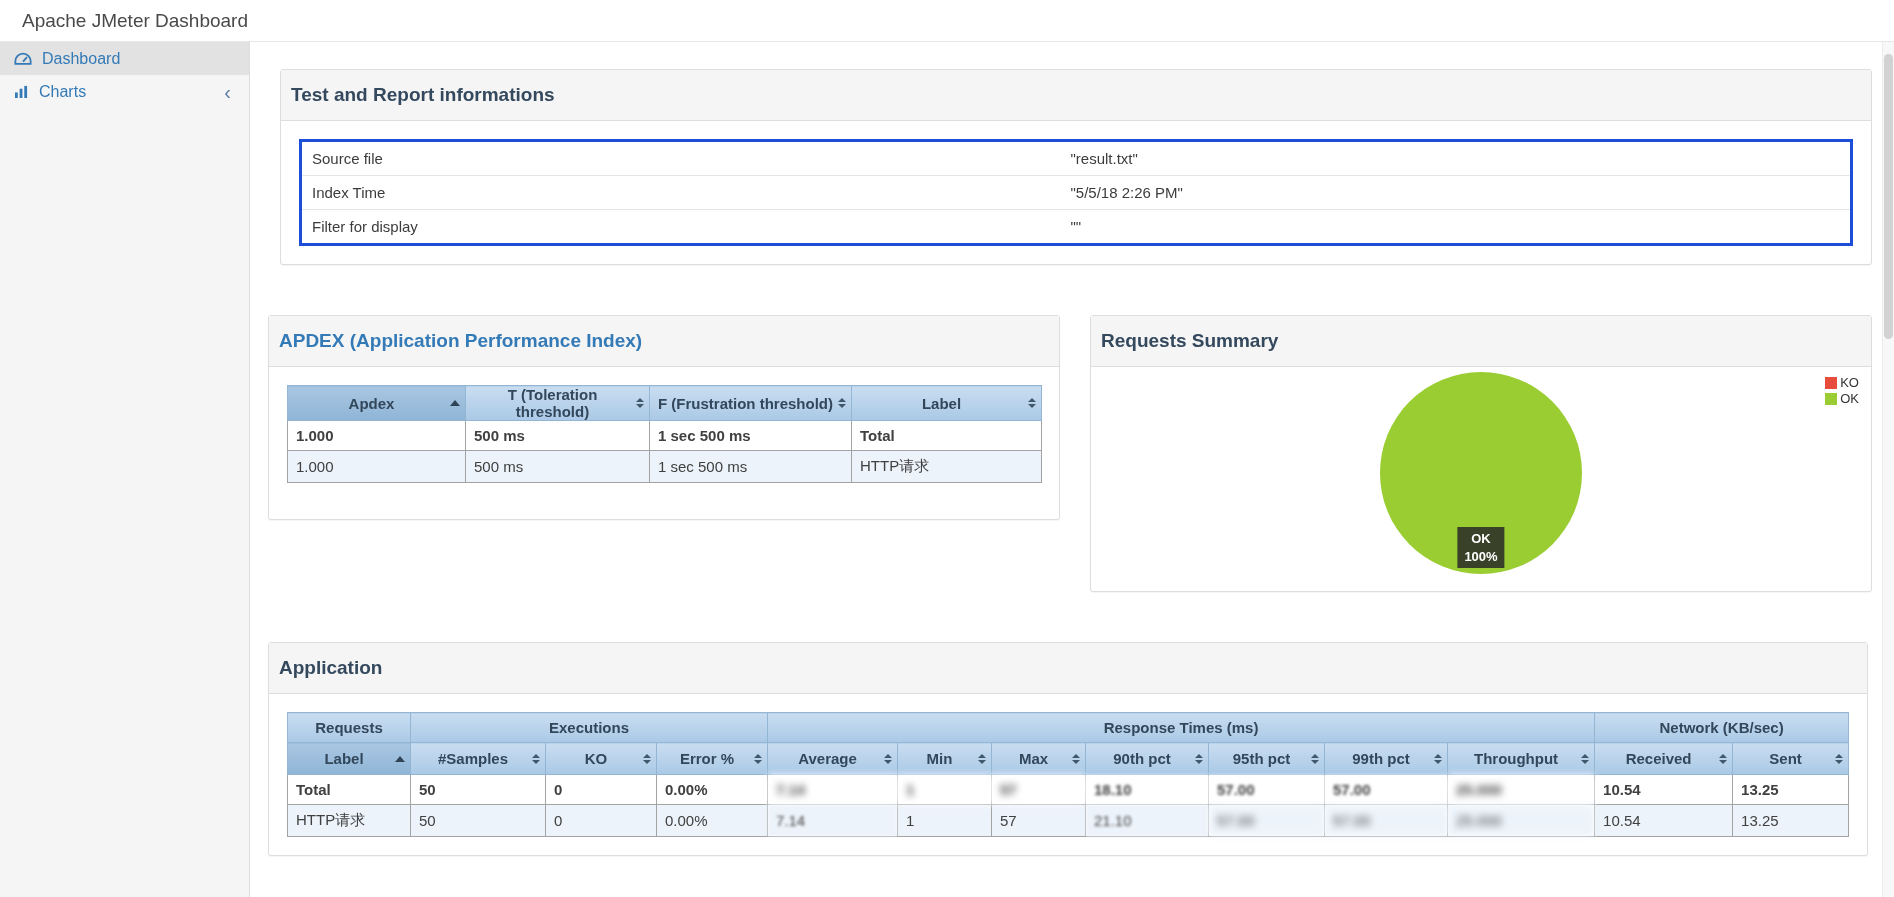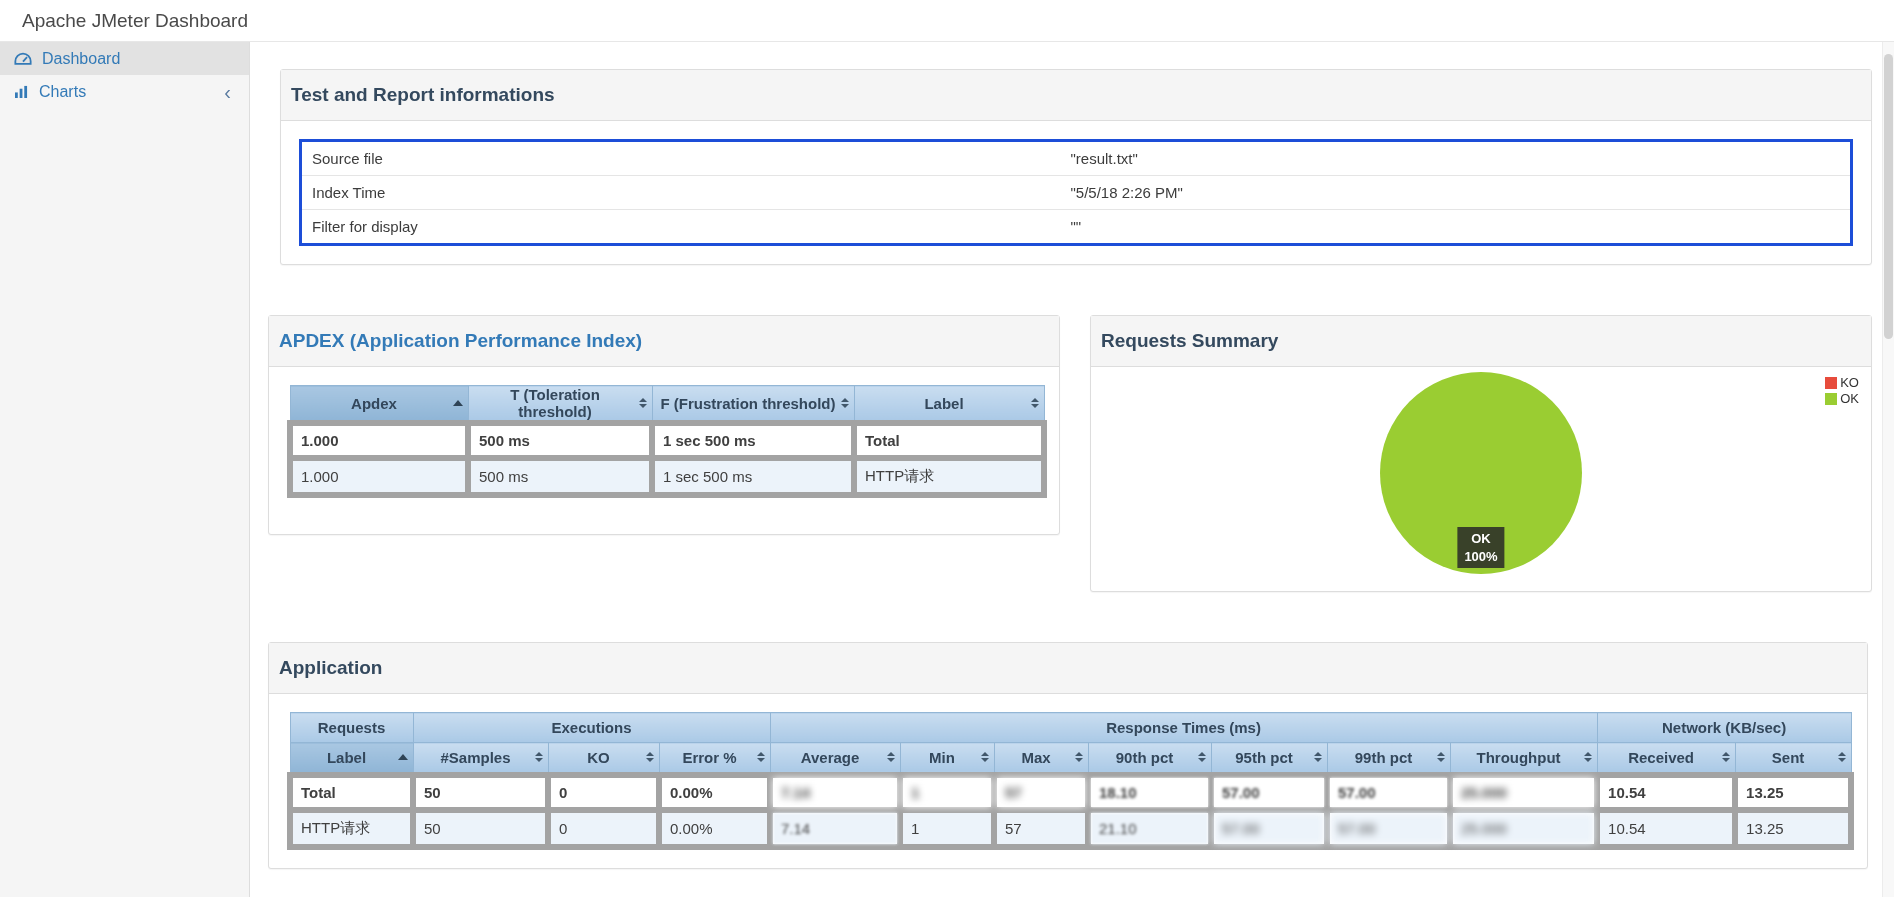--- a/index.html
+++ b/index.html
@@ -108,21 +108,21 @@
     position: relative;
     height: 32px;
     padding: 0 16px 0 6px;
     cursor: pointer;
   }
   table.data th.sorted { background: linear-gradient(#a9c7e2, #8fb5d6); }
   table.data th.group {
     height: 30px; padding: 0 4px; cursor: default; margin-left: 48px;
   }
   table.data td {
-    border: 6px solid #a3a3a3;
+    border: 1px solid #a3a3a3;
     font-size: 15px;
     padding: 6px 8px;
     height: 15px;
     color: #404040;
     background: #ffffff;
   }
   table.data tr.stripe td { background: #ecf3fa; }
   table.data tr.bold td { font-weight: bold; }
 
   .sort { position: absolute; right: 5px; top: 50%; transform: translateY(-50%); display: flex; flex-direction: column; align-items: center; }

